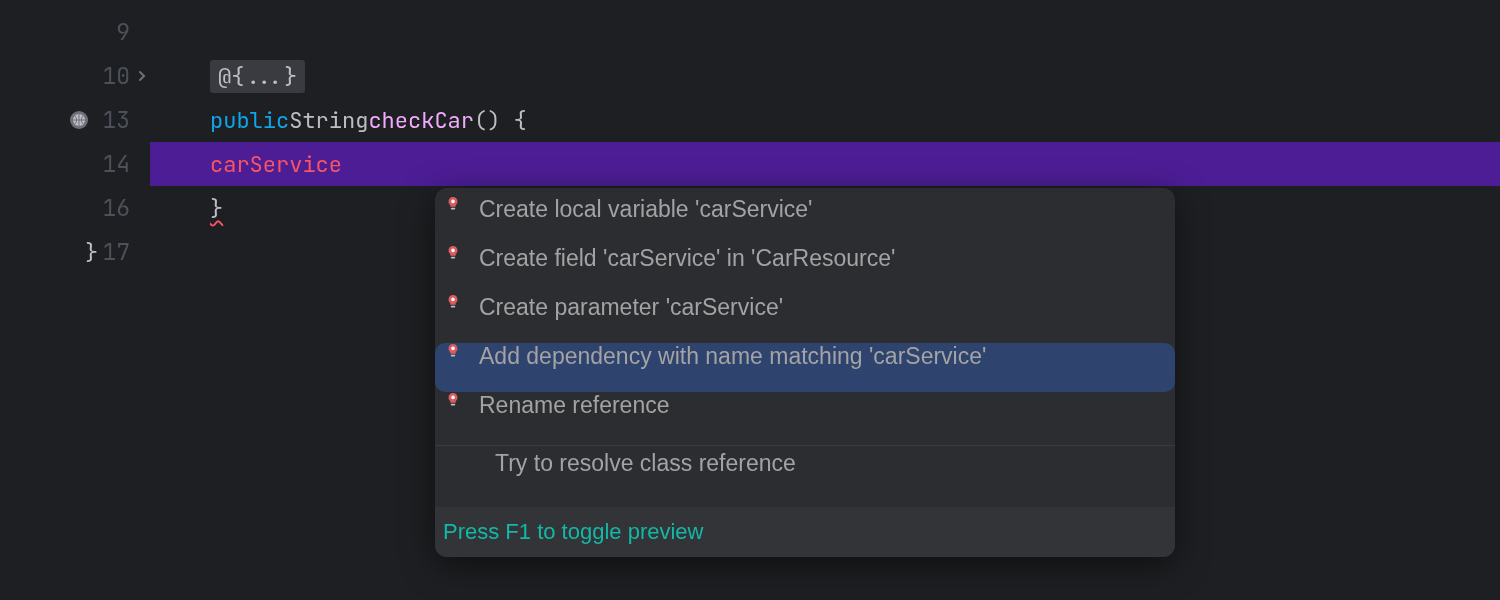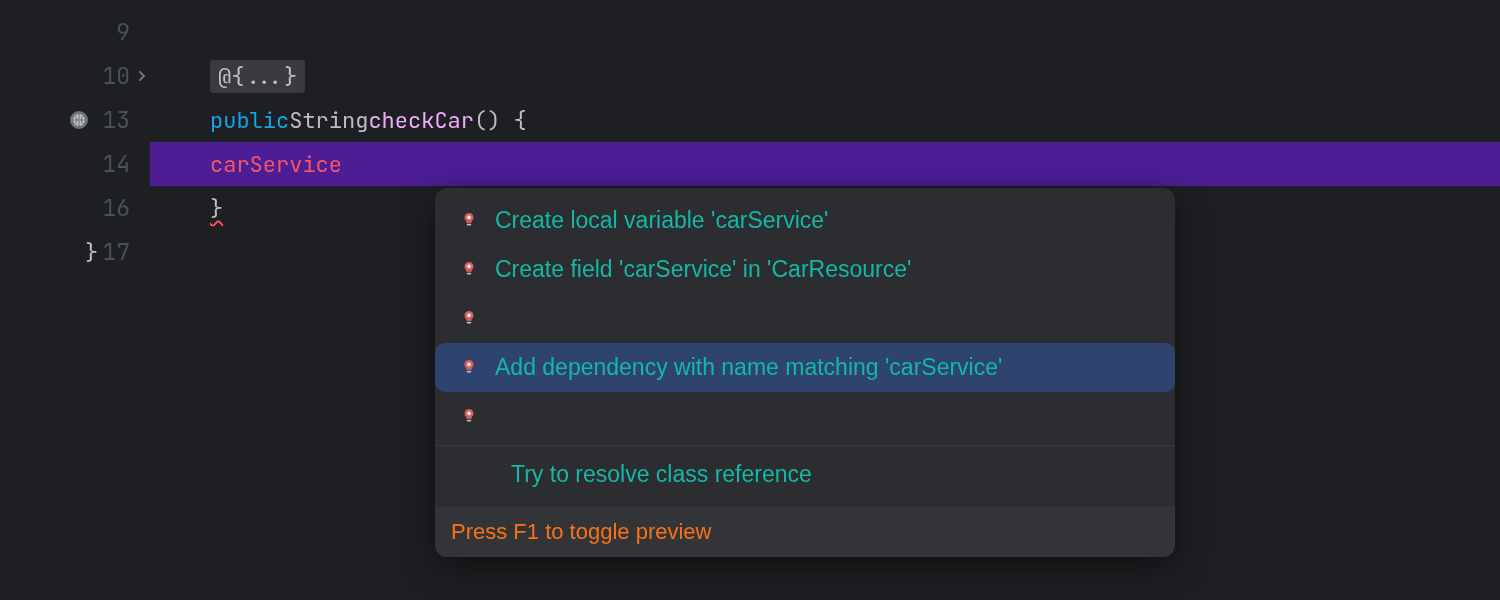--- a/index.html
+++ b/index.html
@@ -126,27 +126,27 @@
       left: 435px;
       width: 740px;
       background: #2b2d30;
       border-radius: 12px;
       box-shadow: 0 8px 32px rgba(0,0,0,0.5);
       overflow: hidden;
     }
     
     .popup-item {
       display: flex;
-      align-items: center;
+      align-items: flex-start;
       height: 49px;
-      padding: 0 24px;
+      padding: 0 8px;
       cursor: pointer;
       font-family: -apple-system, 'Segoe UI', sans-serif;
       font-size: 23px;
-      color: #14b8a6;
+      color: #a3a3a3;
     }
     
     .popup-item.selected {
       background: #2e436e;
       border-radius: 10px;
     }
     
     .popup-item-icon {
       width: 20px;
       margin-right: 16px;
@@ -156,24 +156,24 @@
     }
     
     .popup-separator {
       height: 1px;
       background: #393b40;
       margin: 4px 0;
     }
     
     .popup-footer {
       background: #323438;
-      padding: 12px 16px;
+      padding: 12px 8px;
       font-family: -apple-system, 'Segoe UI', sans-serif;
       font-size: 22px;
-      color: #f97316;
+      color: #14b8a6;
     }
     
     .popup-item:first-child {
       margin-top: 8px;
     }
     
     .bulb-svg {
       width: 18px;
       height: 18px;
     }
@@ -255,39 +255,41 @@
     <span>Create field 'carService' in 'CarResource'</span>
   </div>
   <div class="popup-item">
     <span class="popup-item-icon">
       <svg class="bulb-svg" viewBox="0 0 16 20">
           <path d="M8 1C5 1 3 3 3 6c0 2 1 3 2 4v2h6v-2c1-1 2-2 2-4 0-3-2-5-5-5z" fill="#db5c5c"></path>
           <rect x="5.5" y="13" width="5" height="2" rx="1" fill="#bcbec4"></rect>
           <circle cx="8" cy="6" r="2" fill="#fff"></circle>
         </svg>
     </span>
+    <span>Create parameter 'carService'</span>
   </div>
   <div class="popup-item selected">
     <span class="popup-item-icon">
       <svg class="bulb-svg" viewBox="0 0 16 20">
           <path d="M8 1C5 1 3 3 3 6c0 2 1 3 2 4v2h6v-2c1-1 2-2 2-4 0-3-2-5-5-5z" fill="#db5c5c"></path>
           <rect x="5.5" y="13" width="5" height="2" rx="1" fill="#bcbec4"></rect>
           <circle cx="8" cy="6" r="2" fill="#fff"></circle>
         </svg>
     </span>
     <span>Add dependency with name matching 'carService'</span>
   </div>
   <div class="popup-item">
     <span class="popup-item-icon">
       <svg class="bulb-svg" viewBox="0 0 16 20">
           <path d="M8 1C5 1 3 3 3 6c0 2 1 3 2 4v2h6v-2c1-1 2-2 2-4 0-3-2-5-5-5z" fill="#db5c5c"></path>
           <rect x="5.5" y="13" width="5" height="2" rx="1" fill="#bcbec4"></rect>
           <circle cx="8" cy="6" r="2" fill="#fff"></circle>
         </svg>
     </span>
+    <span>Rename reference</span>
   </div>
   <div class="popup-separator"></div>
   <div class="popup-item" style="margin-bottom:8px;margin-left:16px;">
     <span class="popup-item-icon"></span>
     <span>Try to resolve class reference</span>
   </div>
   <div class="popup-footer">Press F1 to toggle preview</div>
 </div>
 
 </body></html>

